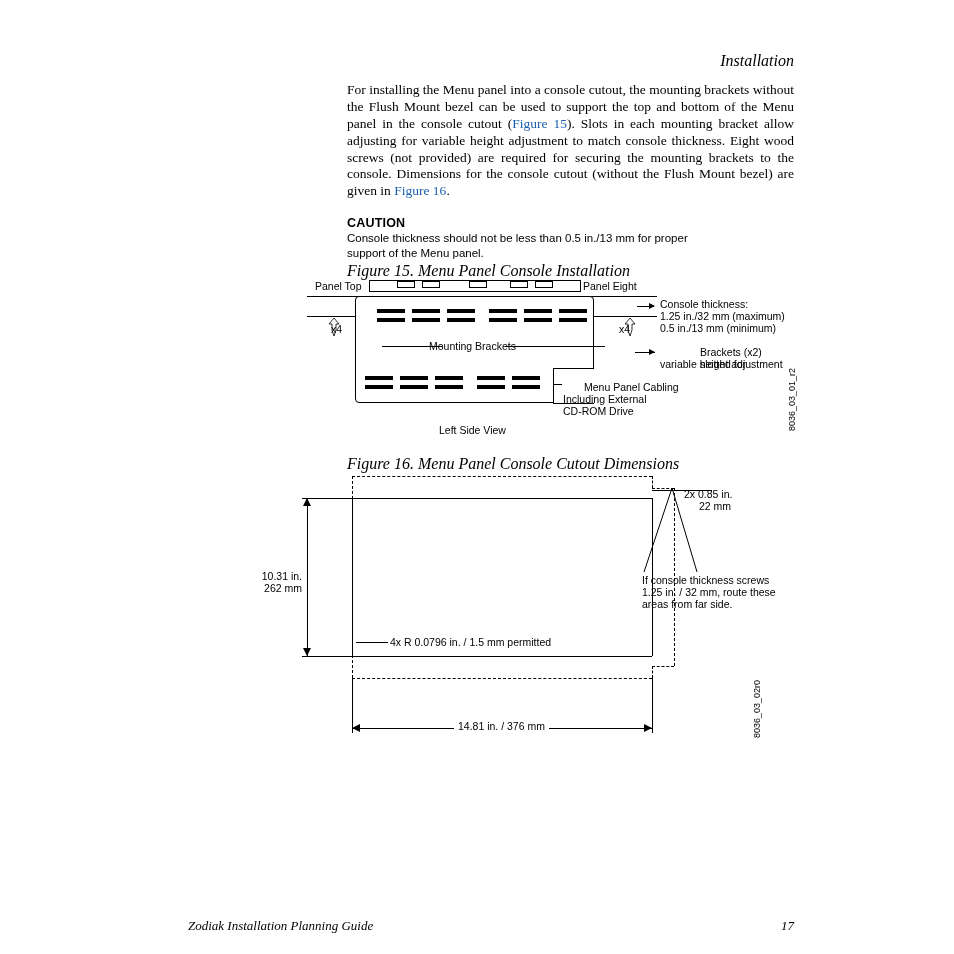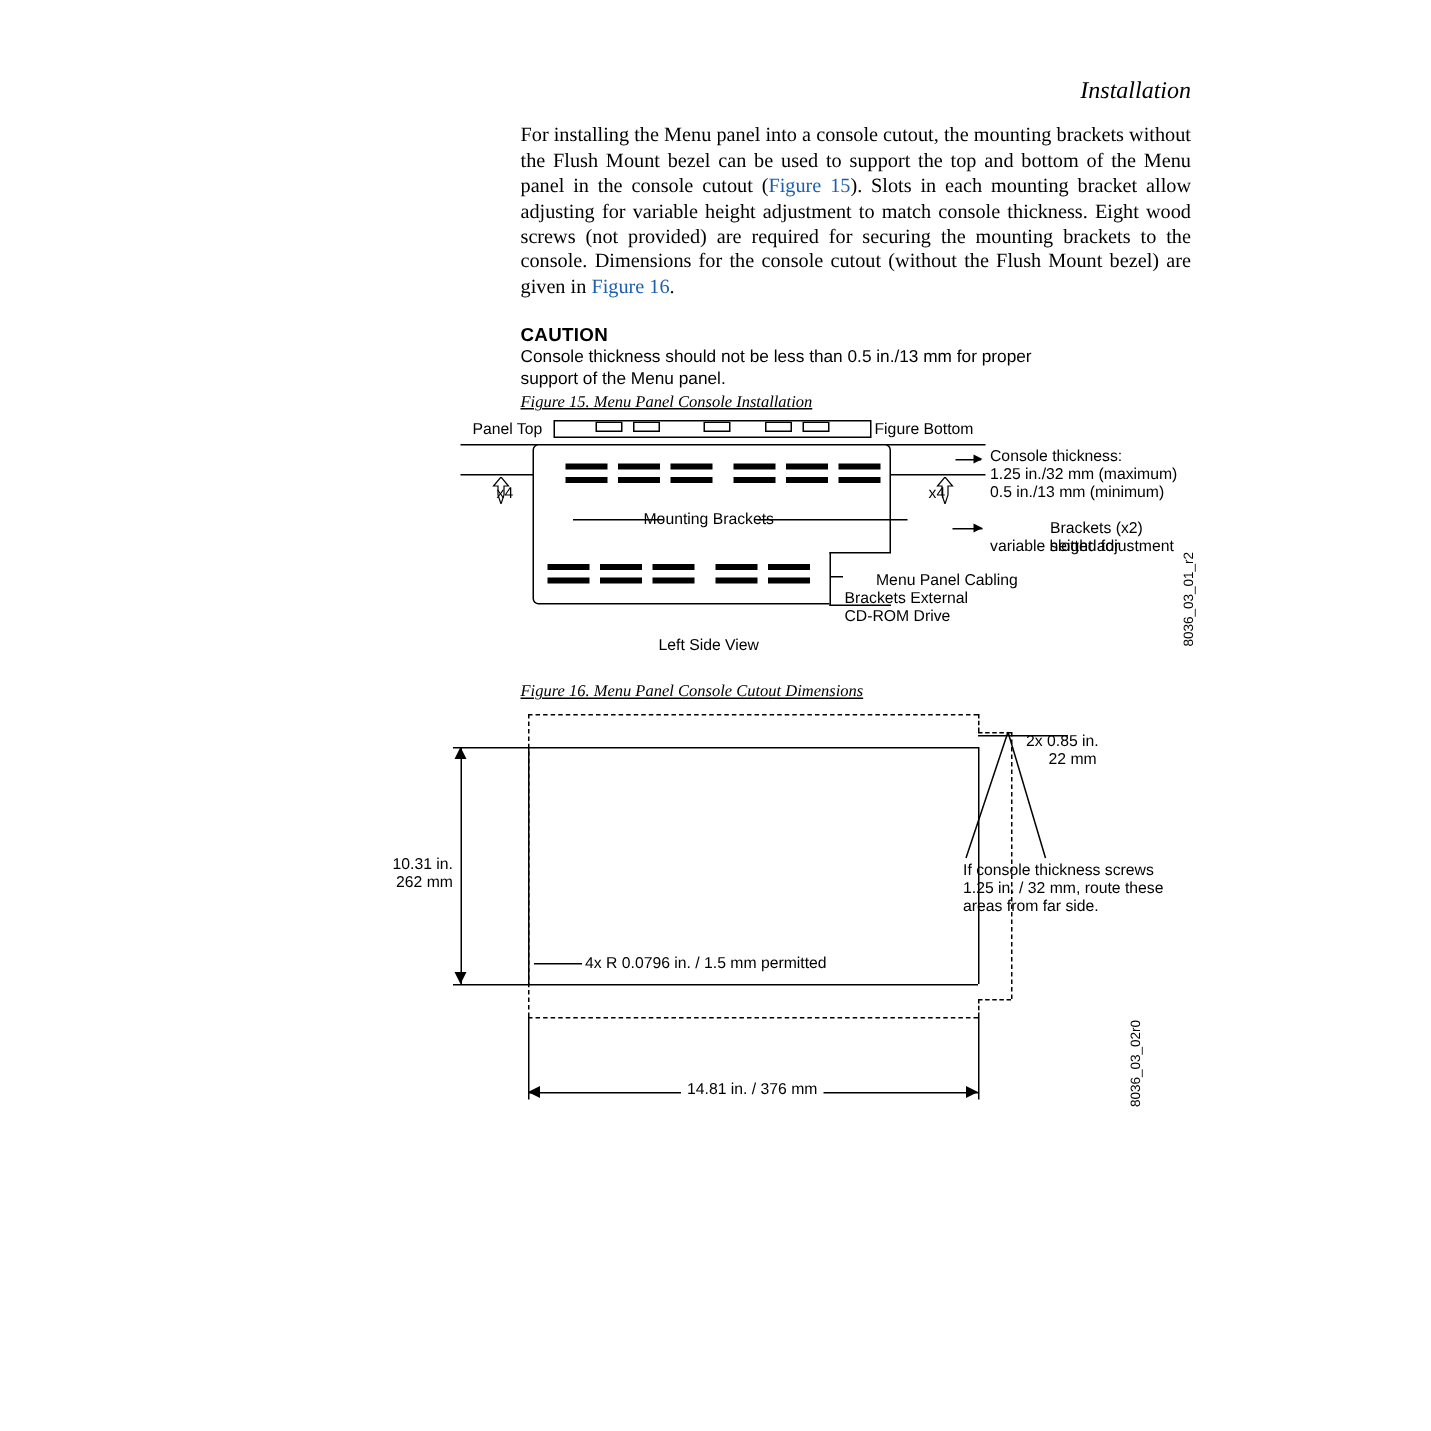--- a/index.html
+++ b/index.html
@@ -50,22 +50,21 @@
     font-family: Arial, Helvetica, sans-serif;
     font-size: 11.5px;
     line-height: 1.3;
     display: inline-block;
     vertical-align: top;
     width: 380px;
   }
   .fig-caption {
     position: absolute;
     font-style: italic;
-    font-size: 11px;
-    text-decoration: underline;
+    font-size: 16px;
   }
 
   
   .fig15 {
     position: absolute;
     top: 276px;
     left: 317px;
     width: 475px;
     height: 165px;
     text-decoration: underline;
@@ -186,31 +185,31 @@
 
     <div class="hline" style="top:70px; left:65px; width:60px;"></div>
     <div class="hline" style="top:70px; left:188px; width:100px;"></div>
     <div class="hline" style="top:108px; left:237px; width:8px;"></div>
     <div class="hline" style="top:76px; left:318px; width:20px;"></div>
     <div class="arrowR" style="top:73px; left:332px;"></div>
     <div class="hline" style="top:30px; left:320px; width:17px;"></div>
     <div class="arrowR" style="top:27px; left:332px;"></div>
 
     <div class="label" style="top:4px; left:-2px;">Panel Top</div>
-    <div class="label" style="top:4px; left:266px;">Figure Bottom</div>
+    <div class="label" style="top:4px; left:266px;">Panel Eight</div>
     <div class="label" style="top:47px; left:14px;">x4</div>
     <div class="label" style="top:47px; left:302px;">x4</div>
     <div class="label" style="top:64px; left:112px;">Mounting Brackets</div>
     <div class="label" style="top:22px; left:343px;">Console thickness:</div>
     <div class="label" style="top:34px; left:343px;">1.25 in./32 mm (maximum)</div>
     <div class="label" style="top:46px; left:343px;">0.5 in./13 mm (minimum)</div>
     <div class="label" style="top:70px; left:343px;padding-left:40px;">Brackets (x2) slotted for</div>
     <div class="label" style="top:82px; left:343px;">variable height adjustment</div>
     <div class="label" style="top:105px; left:246px;padding-left:21px;">Menu Panel Cabling</div>
-    <div class="label" style="top:117px; left:246px;">Brackets External</div>
+    <div class="label" style="top:117px; left:246px;">Including External</div>
     <div class="label" style="top:129px; left:246px;">CD-ROM Drive</div>
     <div class="label" style="top:148px; left:122px;">Left Side View</div>
     <div class="vtext" style="top:155px; left:470px;">8036_03_01_r2</div>
   </div>
 
   <div class="fig-caption" style="top:455px; left:347px;">Figure 16.  Menu Panel Console Cutout Dimensions</div>
 
   <div class="fig16">
 
     <div class="dashH" style="top:6px; left:90px; width:300px;"></div>
@@ -254,13 +253,17 @@
     <div class="label" style="top:100px; left:-5px; text-align:right; width:45px;">10.31 in.</div>
     <div class="label" style="top:112px; left:-5px; text-align:right; width:45px;">262 mm</div>
     <div class="label" style="top:104px; left:380px;">If console thickness screws</div>
     <div class="label" style="top:116px; left:380px;">1.25 in. / 32 mm, route these</div>
     <div class="label" style="top:128px; left:380px;">areas from far side.</div>
     <div class="label" style="top:166px; left:128px;">4x R 0.0796 in. / 1.5 mm permitted</div>
     <div class="label" style="top:250px; left:192px; background:#fff; padding:0 4px;">14.81 in. / 376 mm</div>
     <div class="vtext" style="top:268px; left:490px;">8036_03_02r0</div>
   </div>
 
+  <div class="footer">
+    <span>Zodiak Installation Planning Guide</span>
+    <span class="pn">17</span>
+  </div>
 </div>
 
 </body></html>

